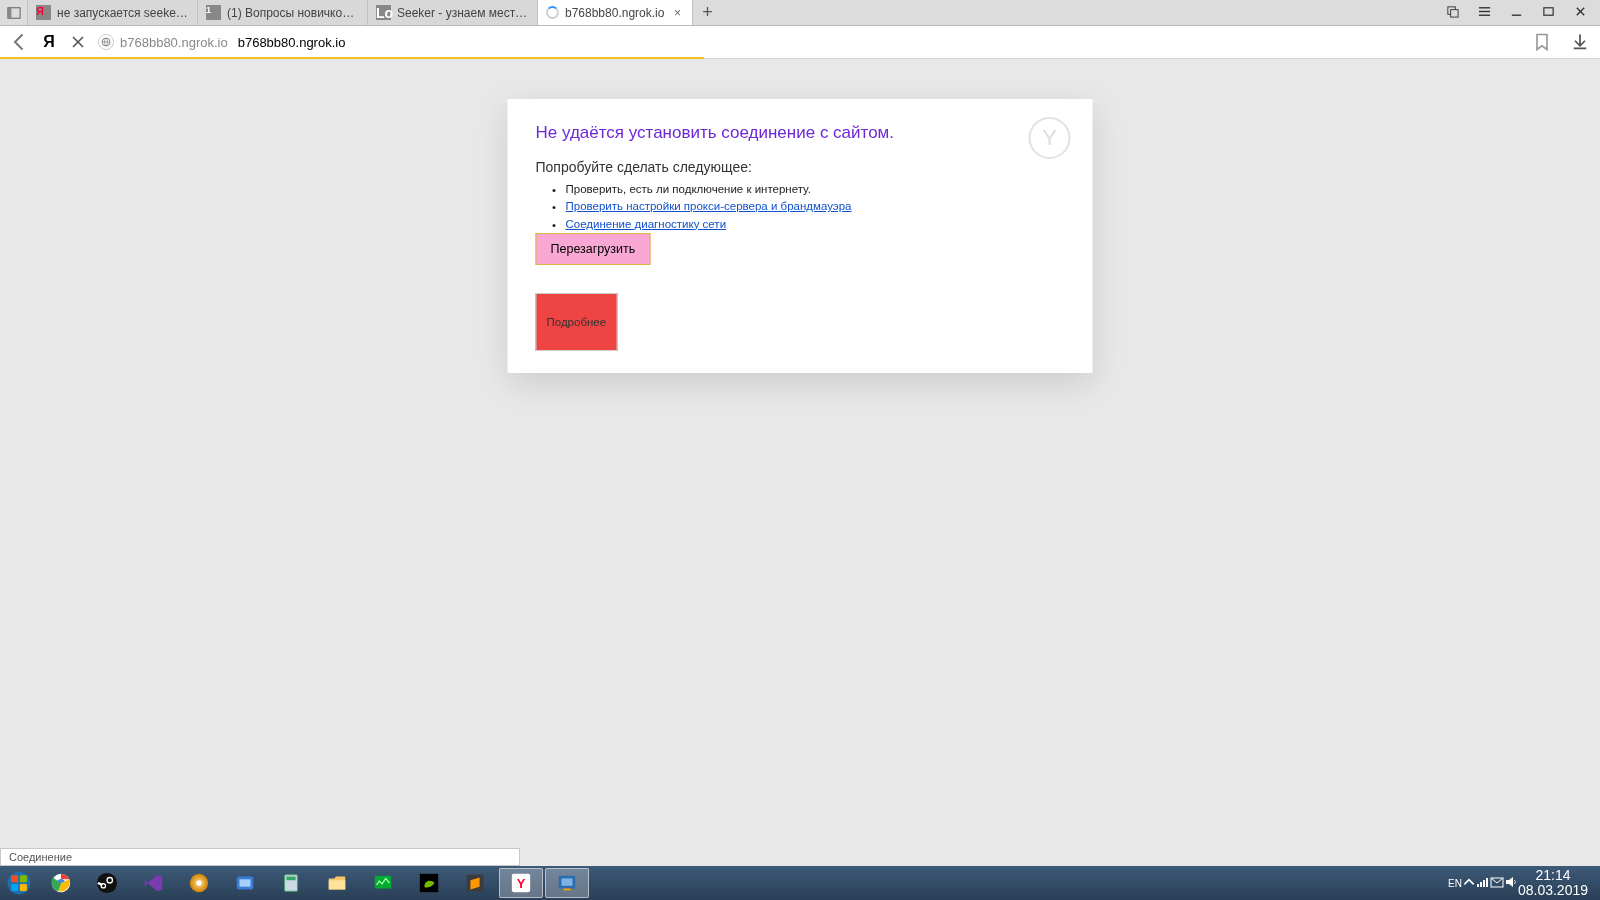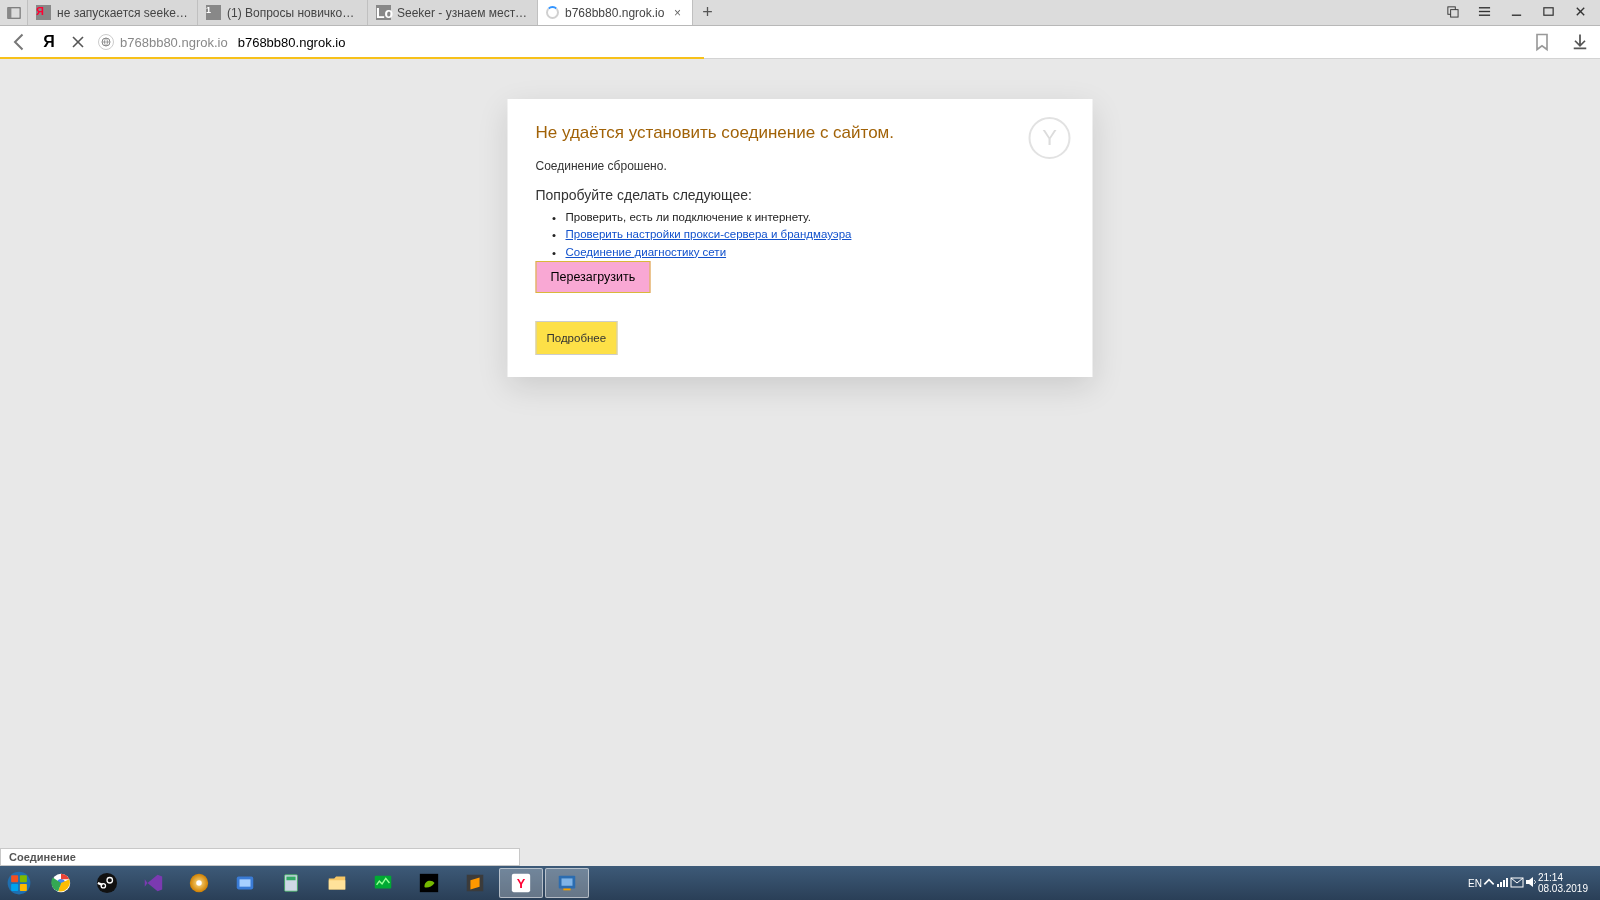--- a/index.html
+++ b/index.html
@@ -28,42 +28,42 @@
 .site-icon svg { width:10px; height:10px; }
 .url-box { display:flex; align-items:center; gap:6px; font-size:13px;}
 .url-host { color:#888;}
 .url-full { color:#000; margin-left:4px;}
 .addr-right { margin-left:auto; display:flex; align-items:center; gap:18px;}
 .progress { position:absolute; left:0; bottom:-1px; height:2px; background:#f7c11a; width:44%; }
 
 
 .content { position:absolute; top:59px; left:0; right:0; bottom:34px; background:#e8e8e8;}
 .card { position:absolute; left:50%; top:40px; transform:translateX(-50%); width:585px; background:#fff; box-shadow:0 10px 30px rgba(0,0,0,0.12); padding:24px 28px 22px 28px;}
-.card h1 { font-size:17px; font-weight:normal; color:#a16207; margin-bottom:16px;}
+.card h1 { font-size:17px; font-weight:normal; color:#6d28d9; margin-bottom:16px;}
 .err-sub { font-size:12px; color:#333; margin-bottom:14px;}
 .err-try { font-size:14px; color:#333; margin-bottom:6px;}
 .card ul { list-style:disc; padding-left:30px; }
 .card li { font-size:11.5px; line-height:1.5; color:#222;}
 .card li a { color:#1151cc; text-decoration:underline;}
 .reload-btn { background:#f9a8d4; border:1px solid #d9b83a; padding:8px 14px; font-size:12.5px; color:#000; cursor:pointer;}
-.details-btn { background:#fde047; border:1px solid #ccc; padding:10px 10px; font-size:11.5px; color:#333; cursor:pointer; margin-top:28px;}
+.details-btn { background:#ef4444; border:1px solid #ccc; padding:22px 10px; font-size:11.5px; color:#333; cursor:pointer; margin-top:28px;}
 .brand-icon { position:absolute; top:18px; right:22px; width:42px; height:42px; border:2px solid #e2e2e2; border-radius:50%; display:flex; align-items:center; justify-content:center; color:#dcdcdc; font-size:22px;}
 
 
-.page-status { position:absolute; left:0; bottom:34px; height:18px; background:#fff; border:1px solid #c8c8c8; font-size:11px; color:#555; padding:1px 8px; display:flex; align-items:center; min-width:520px;font-weight:bold;}
+.page-status { position:absolute; left:0; bottom:34px; height:18px; background:#fff; border:1px solid #c8c8c8; font-size:11px; color:#555; padding:1px 8px; display:flex; align-items:center; min-width:520px;}
 
 
 .taskbar { position:absolute; left:0; right:0; bottom:0; height:34px; background:linear-gradient(#3d5a78,#2a3f57); display:flex; align-items:center; padding:0 6px 0 0;}
 .start { width:38px; height:34px; display:flex; align-items:center; justify-content:center; cursor:pointer;}
 .start svg { width:28px; height:28px;}
 .task-icon { width:44px; height:30px; margin:2px 1px; display:flex; align-items:center; justify-content:center; border-radius:2px; cursor:pointer;}
 .task-icon.active { background:rgba(255,255,255,0.28); box-shadow:inset 0 0 0 1px rgba(255,255,255,0.5);}
 .task-icon svg, .task-icon .ic { width:22px; height:22px;}
 .tray { margin-left:auto; display:flex; align-items:center; color:#fff; font-size:10px; padding-right:6px;}
-.tray .clock { text-align:left; line-height:1.1; font-size:10px;}
+.tray .clock { text-align:center; line-height:1.1; font-size:14px;}
 .tray svg { width:14px; height:14px;}
 
 
 .fav-ya { background:#fff; color:#ff0033; font-weight:bold; display:flex; align-items:center; justify-content:center; font-size:11px;}
 .fav-dark { background:#222; color:#fff; display:flex; align-items:center; justify-content:center; font-size:9px; font-weight:bold;}
 .fav-blue { background:#0b4aa0; color:#fff; display:flex; align-items:center; justify-content:center; font-size:14px; font-weight:bold;}
 .fav-spin { border:2px solid #d0d0d0; border-top-color:#3395ff; border-radius:50%; width:13px!important; height:13px!important; background:transparent!important; }
 </style>
 </head>
 <body>
@@ -151,21 +151,20 @@
         </svg>
       </div>
   </div>
   <div class="progress"></div>
 </div>
 
 <div class="content">
   <div class="card">
     <div class="brand-icon">Y</div>
     <h1>Не удаётся установить соединение с сайтом.</h1>
-    <div class="err-sub">Соединение сброшено.</div>
     <div class="err-try">Попробуйте сделать следующее:</div>
     <ul>
       <li>Проверить, есть ли подключение к интернету.</li>
       <li><a href="#">Проверить настройки прокси-сервера и брандмауэра</a></li>
       <li><a href="#">Соединение диагностику сети</a></li>
     </ul>
     <button class="reload-btn">Перезагрузить</button><br>
     <button class="details-btn">Подробнее</button>
   </div>
 </div>

